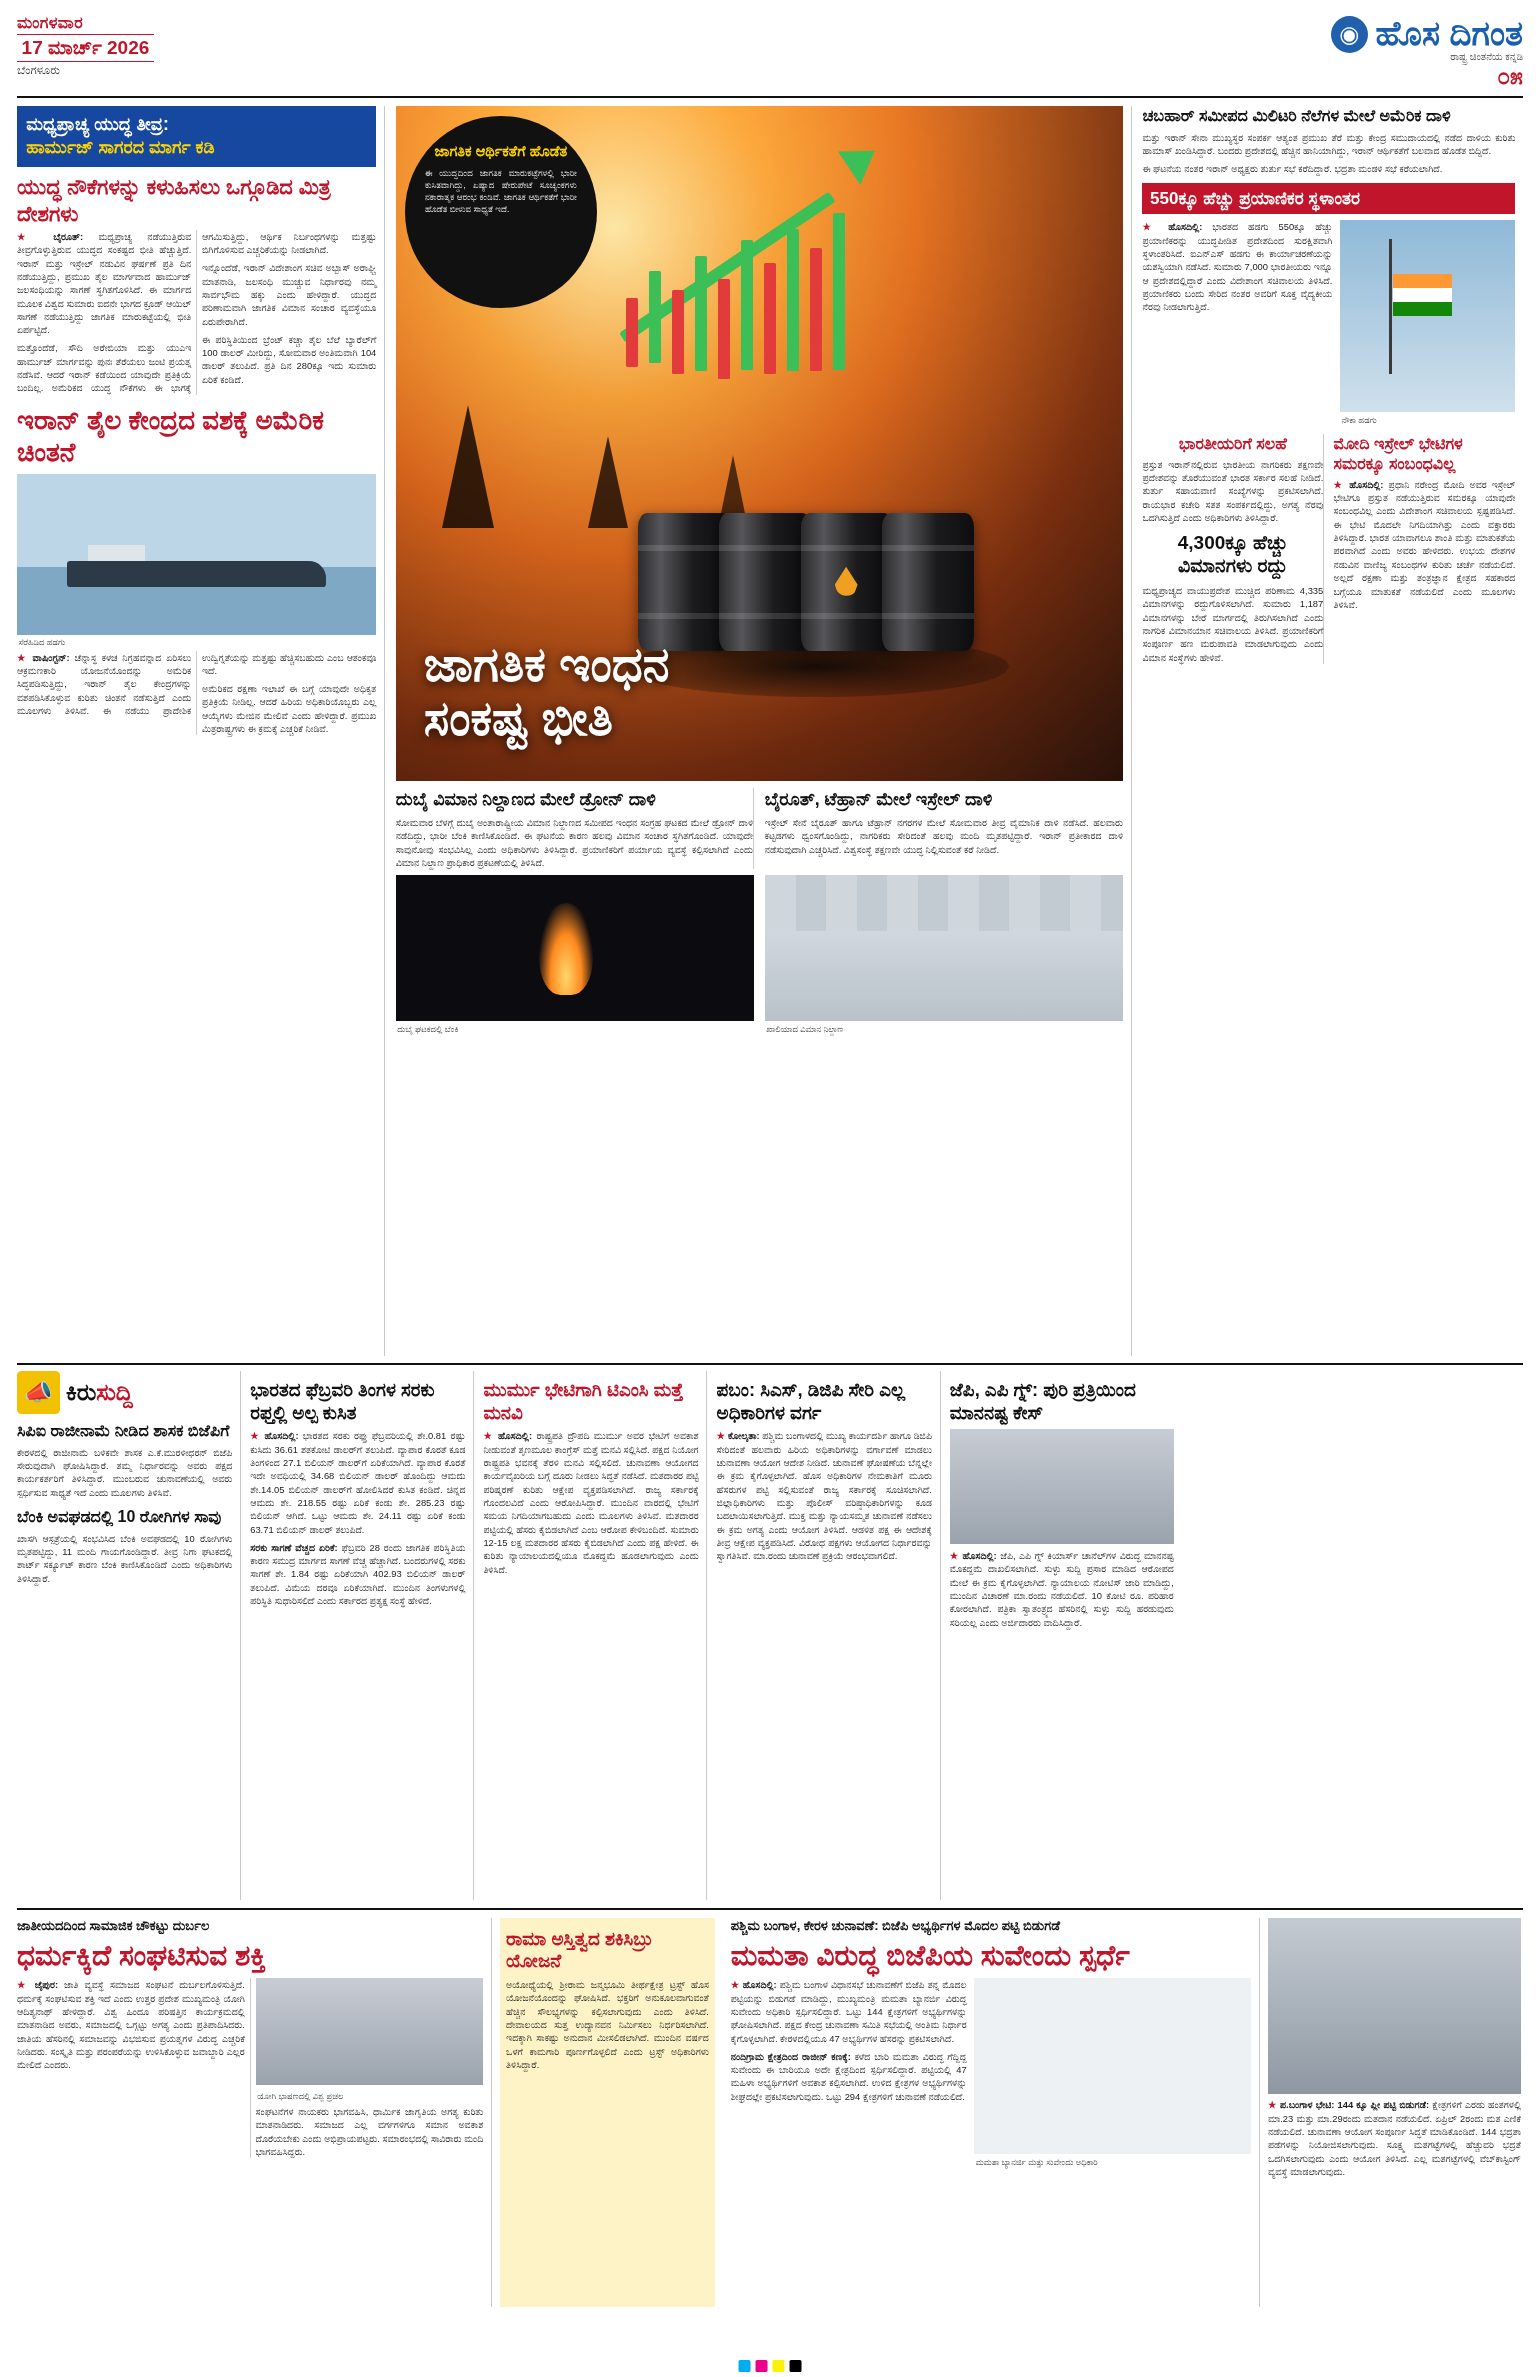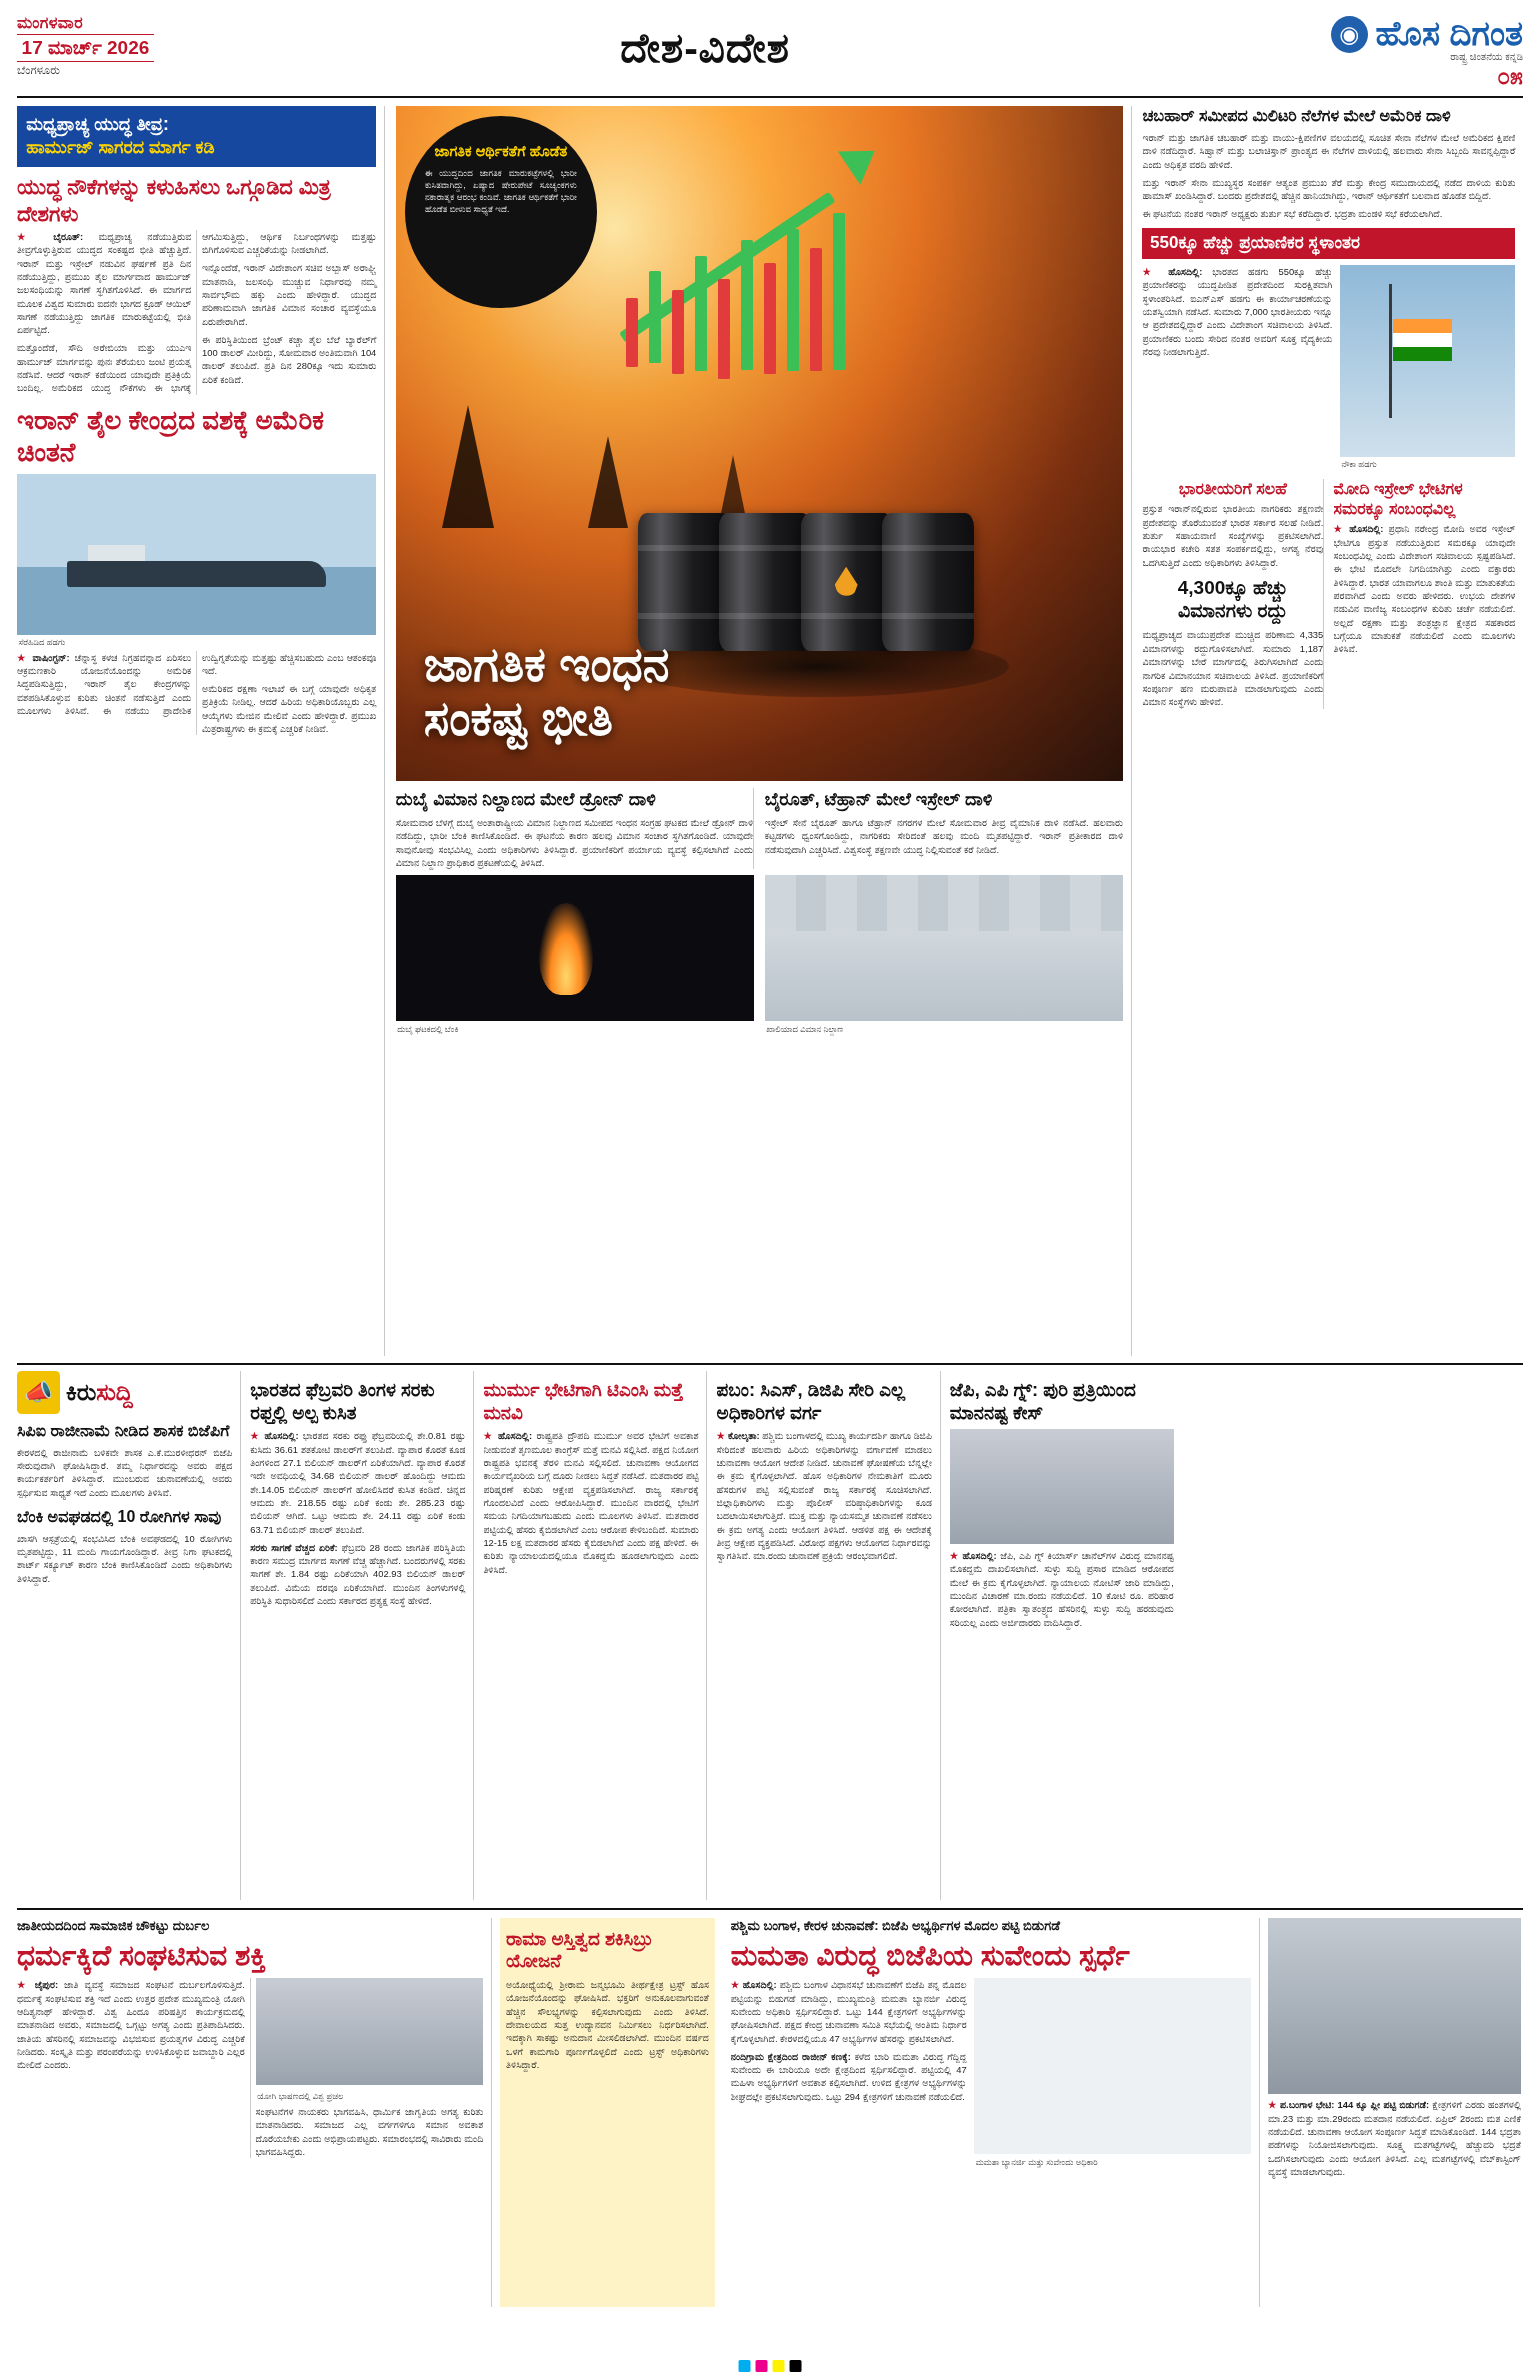--- a/index.html
+++ b/index.html
@@ -135,23 +135,20 @@
 </head>
 <body>
 
 <div class="page">
 
   <div class="masthead">
     <div class="md-left">
       <div class="md-day">ಮಂಗಳವಾರ</div>
       <div class="md-date">17 ಮಾರ್ಚ್ 2026</div>
       <div class="md-city">ಬೆಂಗಳೂರು</div>
-    </div>
-    <div class="md-center">
-      <div class="md-title">ದೇಶ-ವಿದೇಶ</div>
     </div>
     <div class="md-right">
       <div class="logo-row">
         <span class="logo-mark">◉</span>
         <span class="logo-text">ಹೊಸ ದಿಗಂತ</span>
       </div>
       <div class="logo-sub">ರಾಷ್ಟ್ರ ಚಿಂತನೆಯ ಕನ್ನಡಿ</div>
       <div class="logo-tag">೦೫</div>
     </div>
   </div>
@@ -243,21 +240,20 @@
         <div style="width:50%">
           <div class="ph airport" style="height:146px"></div>
           <div class="cap">ಖಾಲಿಯಾದ ವಿಮಾನ ನಿಲ್ದಾಣ</div>
         </div>
       </div>
     </div>
 
     <div class="col-right">
       <div class="kicker-box">ಚಬಹಾರ್ ಸಮೀಪದ ಮಿಲಿಟರಿ ನೆಲೆಗಳ ಮೇಲೆ ಅಮೆರಿಕ ದಾಳಿ</div>
       <div class="body-text" style="margin-top:4.6px">
-        <p>ಇರಾನ್ ಮತ್ತು ಜಾಗತಿಕ ಚಬಹಾರ್ ಮತ್ತು ವಾಯು-ಕ್ಷಿಪಣಿಗಳ ವಲಯದಲ್ಲಿ ಸೂಚಿತ ಸೇನಾ ನೆಲೆಗಳ ಮೇಲೆ ಅಮೆರಿಕದ ಕ್ಷಿಪಣಿ ದಾಳಿ ನಡೆದಿದ್ದಾರೆ. ಸಿಹ್ವಾನ್ ಮತ್ತು ಬಲಾಚಿಸ್ತಾನ್ ಪ್ರಾಂತ್ಯದ ಈ ನೆಲೆಗಳ ದಾಳಿಯಲ್ಲಿ ಹಲವಾರು ಸೇನಾ ಸಿಬ್ಬಂದಿ ಸಾವನ್ನಪ್ಪಿದ್ದಾರೆ ಎಂದು ಅಧಿಕೃತ ವರದಿ ಹೇಳಿದೆ.</p>
         <p>ಮತ್ತು ಇರಾನ್ ಸೇನಾ ಮುಖ್ಯಸ್ಥರ ಸಂಪರ್ಕ ಆತ್ಯಂತ ಪ್ರಮುಖ ತೆರೆ ಮತ್ತು ಕೇಂದ್ರ ಸಮುದಾಯದಲ್ಲಿ ನಡೆದ ದಾಳಿಯ ಕುರಿತು ಹಾಮಾಸ್ ಖಂಡಿಸಿದ್ದಾರೆ. ಬಂದರು ಪ್ರದೇಶದಲ್ಲಿ ಹೆಚ್ಚಿನ ಹಾನಿಯಾಗಿದ್ದು, ಇರಾನ್ ಆರ್ಥಿಕತೆಗೆ ಬಲವಾದ ಹೊಡೆತ ಬಿದ್ದಿದೆ.</p>
         <p>ಈ ಘಟನೆಯ ನಂತರ ಇರಾನ್ ಅಧ್ಯಕ್ಷರು ತುರ್ತು ಸಭೆ ಕರೆದಿದ್ದಾರೆ. ಭದ್ರತಾ ಮಂಡಳಿ ಸಭೆ ಕರೆಯಲಾಗಿದೆ.</p>
       </div>
 
       <div class="red-bar" style="margin-top:7.7px">550ಕ್ಕೂ ಹೆಚ್ಚು ಪ್ರಯಾಣಿಕರ ಸ್ಥಳಾಂತರ</div>
       <div style="display:flex;gap:7.7px;margin-top:6.1px">
         <div style="width:52%" class="body-text">
           <p><span class="redstar">★</span> <span class="lead">ಹೊಸದಿಲ್ಲಿ:</span>
             <span>ಭಾರತದ ಹಡಗು 550ಕ್ಕೂ ಹೆಚ್ಚು ಪ್ರಯಾಣಿಕರನ್ನು ಯುದ್ಧಪೀಡಿತ ಪ್ರದೇಶದಿಂದ ಸುರಕ್ಷಿತವಾಗಿ ಸ್ಥಳಾಂತರಿಸಿದೆ. ಐಎನ್ಎಸ್ ಹಡಗು ಈ ಕಾರ್ಯಾಚರಣೆಯನ್ನು ಯಶಸ್ವಿಯಾಗಿ ನಡೆಸಿದೆ. ಸುಮಾರು 7,000 ಭಾರತೀಯರು ಇನ್ನೂ ಆ ಪ್ರದೇಶದಲ್ಲಿದ್ದಾರೆ ಎಂದು ವಿದೇಶಾಂಗ ಸಚಿವಾಲಯ ತಿಳಿಸಿದೆ. ಪ್ರಯಾಣಿಕರು ಬಂದು ಸೇರಿದ ನಂತರ ಅವರಿಗೆ ಸೂಕ್ತ ವೈದ್ಯಕೀಯ ನೆರವು ನೀಡಲಾಗುತ್ತಿದೆ.</span></p>
         </div>

